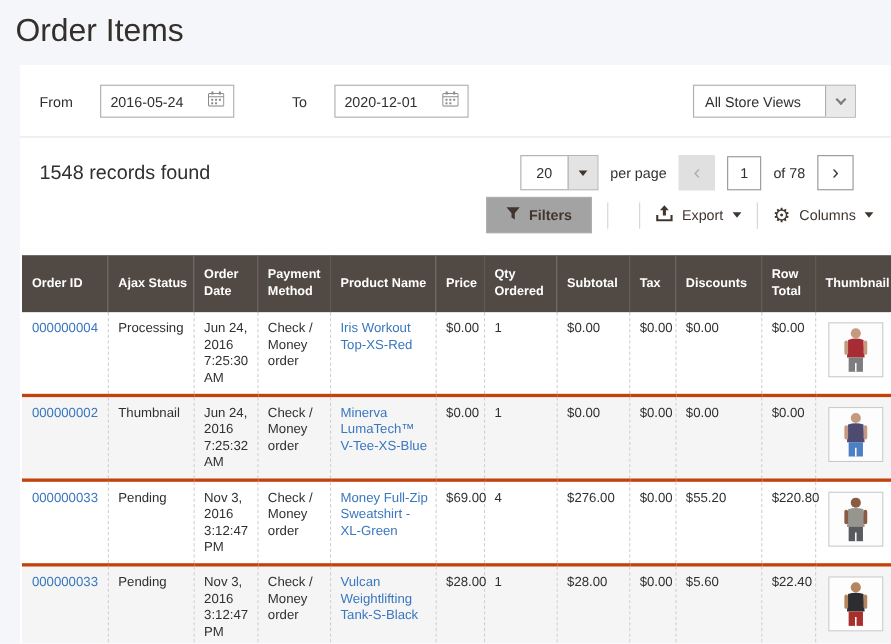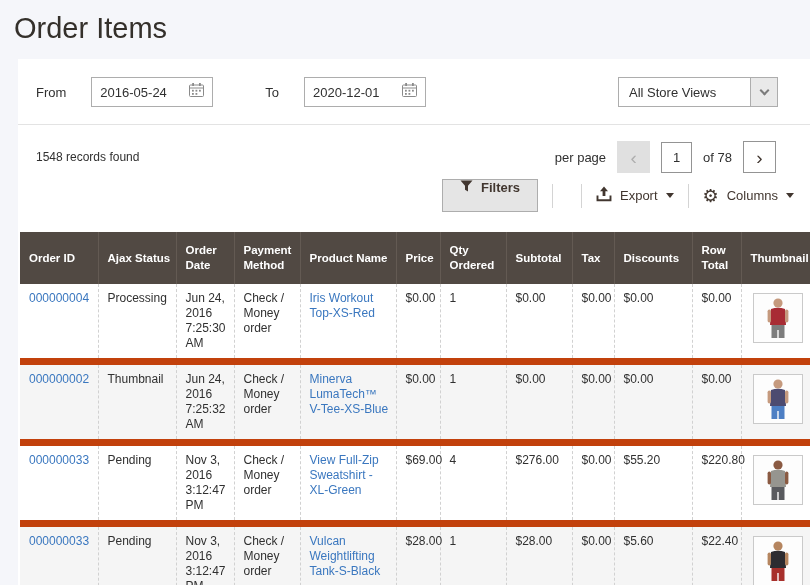--- a/index.html
+++ b/index.html
@@ -23,69 +23,69 @@
   .field-label { font-size:13px; color:#303030; margin-right:9px; }
   .date-input {
     display:flex; align-items:center; justify-content:space-between;
     width:122px; height:30px; border:1px solid #adadad; background:#fff;
     padding:2px 8px; cursor:text;
   }
   .date-input .val { font-size:13px; color:#303030; }
   .to-label { margin-left:36px; }
   .store-select {
     margin-left:auto; margin-right:16px; display:flex; align-items:stretch;
-    width:160px; height:30px; border:1px solid #adadad; background:#fff; cursor:pointer;
+    width:148px; height:30px; border:1px solid #adadad; background:#fff; cursor:pointer;
   }
   .store-select .val { flex:1; display:flex; align-items:center; padding-left:10px; font-size:13px; }
   .store-select .toggle {
     width:27px; background:#e9e9e9; border-left:1px solid #adadad;
     display:flex; align-items:center; justify-content:center;
   }
   .chev { width:7px; height:7px; border-right:2px solid #7b7b7b; border-bottom:2px solid #7b7b7b;
           transform:rotate(45deg); margin-top:-4px; }
   
   .records-row { display:flex; align-items:center; padding:16px 34px 4px 18px; }
-  .records-text { font-size:12px; color:#303030; }
+  .records-text { font-size:18px; color:#303030; }
   .pager { margin-left:auto; display:flex; align-items:center; gap:11px; }
   .pp-select { display:flex; align-items:stretch; height:32px; border:1px solid #adadad; background:#fff; cursor:pointer; }
   .pp-select .val { width:42px; display:flex; align-items:center; justify-content:center; font-size:13px; }
   .pp-select .toggle { width:27px; background:#e3e3e3; border-left:1px solid #adadad; display:flex; align-items:center; justify-content:center; }
   .caret { width:0; height:0; border:4px solid transparent; border-top:5px solid #41362f; margin-top:4px; }
   .pager-label { font-size:13px; color:#303030; }
   .nav-btn { width:33px; height:32px; display:flex; align-items:center; justify-content:center;
              font-size:19px; line-height:1; cursor:pointer; }
   .nav-btn.prev { background:#e0e0e0; border:1px solid #e0e0e0; color:#aeaeae; }
   .nav-btn.next { background:#fff; border:1px solid #949494; color:#41362f; }
   .page-input { width:31px; height:31px; border:1px solid #949494; background:#fff;
                 display:flex; align-items:center; justify-content:center; font-size:13px; }
   
   .actions-row { display:flex; align-items:center; justify-content:flex-end; padding:2px 16px 20px 18px; }
   .filters-btn {
-    display:flex; gap:8px; height:33px; padding:0 17px;
-    background:#e5e5e5; border:1px solid #adadad; font-size:13px; font-weight:700; color:#41362f; cursor:pointer;
+    display:flex; align-items:center; gap:8px; height:33px; padding:0 17px;
+    background:#a3a3a3; border:1px solid #adadad; font-size:13px; font-weight:700; color:#41362f; cursor:pointer;
   }
   .vsep { width:1px; height:24px; background:#d4d4d4; margin:0 14px; }
   .action-item { display:flex; align-items:center; gap:8px; font-size:13px; color:#41362f; cursor:pointer; }
   .gear-glyph { font-size:18px; line-height:1; color:#41362f; }
   
   table.grid { border-collapse:collapse; table-layout:fixed; width:790px; margin-left:2px; }
   table.grid th {
     background:#514943; color:#fff; font-size:11.5px; font-weight:700; text-align:left;
     padding:11px 4px 11px 9px; vertical-align:middle; line-height:15px;
     border-left:1px solid #635a53; cursor:pointer;
   }
   table.grid th:first-child { border-left:none; }
   table.grid td {
     font-size:12px; color:#303030; padding:7px 5px 7px 9px; vertical-align:top; line-height:15px;
     border-left:1px dashed #d1d1d1;
   }
   table.grid td:first-child { border-left:none; }
   table.grid tbody tr { background:#fff; }
   table.grid tbody tr.alt { background:#f5f5f5; }
-  table.grid tbody tr + tr td { border-top:7px solid #c2410c; }
+  table.grid tbody tr + tr td { border-top:3px solid #c2410c; }
   a.grid-link { color:#3a77bf; text-decoration:none; cursor:pointer; }
   .thumb-box {
     width:50px; height:50px; border:1px solid #cacaca; background:#fdfdfd;
     display:flex; align-items:center; justify-content:center; margin:2px auto 0;
   }
 </style>
 </head>
 <body>
 
 <div class="page">
@@ -132,20 +132,26 @@
         <span class="val">All Store Views</span>
         <span class="toggle">
             <span class="chev"></span>
           </span>
       </div>
     </div>
 
     <div class="records-row">
       <span class="records-text">1548 records found</span>
       <div class="pager">
+        <div class="pp-select">
+          <span class="val">20</span>
+          <span class="toggle">
+              <span class="caret"></span>
+            </span>
+        </div>
         <span class="pager-label">per page</span>
         <div class="nav-btn prev">
             <span>‹</span>
           </div>
         <div class="page-input">1</div>
         <span class="pager-label">of 78</span>
         <div class="nav-btn next">
             <span>›</span>
           </div>
       </div>
@@ -262,21 +268,21 @@
                   <line x1="23" y1="35" x2="23" y2="43" stroke="#fdfdfd" stroke-width="1.4"></line>
                 </svg>
               </div>
             </td>
           </tr>
           <tr>
             <td><a class="grid-link">000000033</a></td>
             <td>Pending</td>
             <td>Nov 3, 2016 3:12:47 PM</td>
             <td>Check / Money order</td>
-            <td><a class="grid-link">View Full-Zip Sweatshirt - XL-Green</a></td>
+            <td><a class="grid-link">Money Full-Zip Sweatshirt - XL-Green</a></td>
             <td>$69.00</td>
             <td>4</td>
             <td>$276.00</td>
             <td>$0.00</td>
             <td>$55.20</td>
             <td>$220.80</td>
             <td>
               <div class="thumb-box">
                 <svg width="46" height="46" viewBox="0 0 46 46">
                   <rect width="46" height="46" fill="#fdfdfd"></rect>

